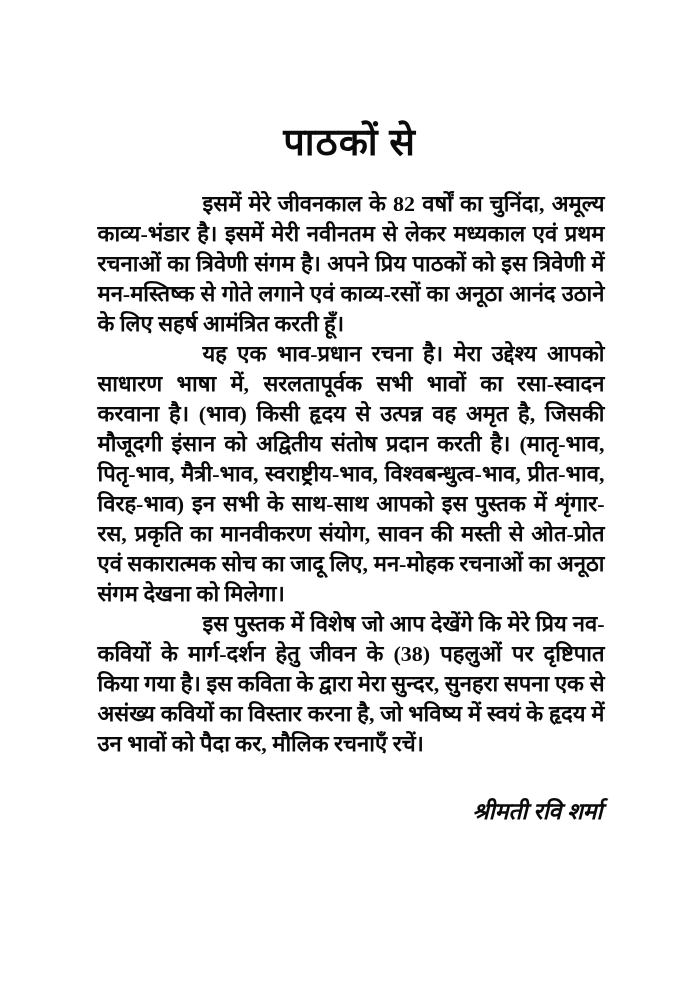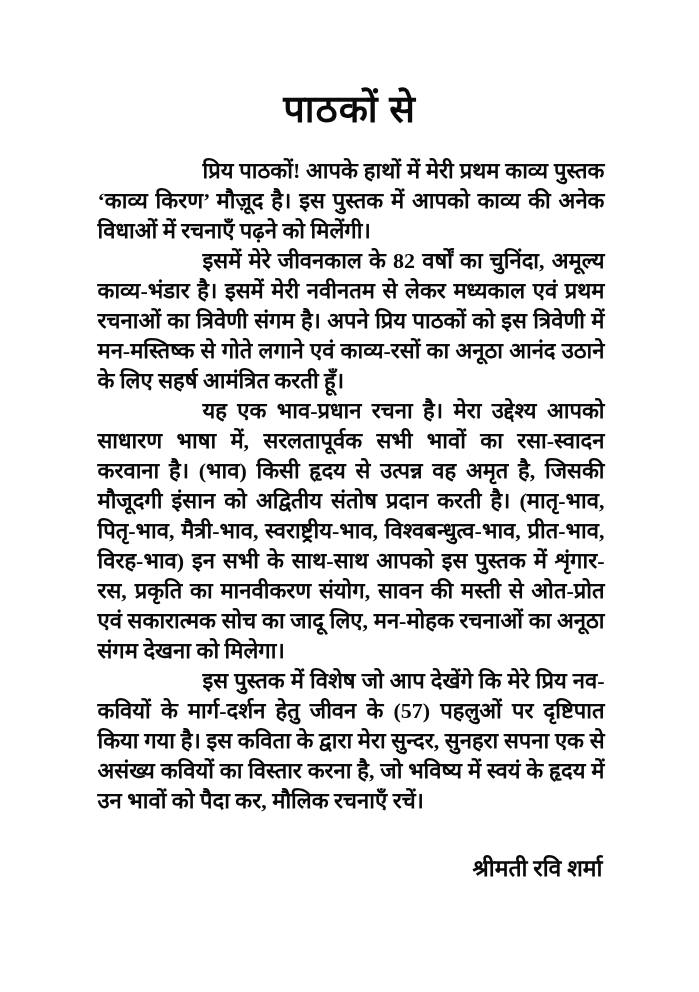--- a/index.html
+++ b/index.html
@@ -10,21 +10,21 @@
   .page {
     position: relative;
     width: 618px;
     height: 992px;
     margin: 0 auto;
     background: #ffffff;
     color: #0a0a0a;
     font-family: "Liberation Serif", "DejaVu Serif", serif;
     overflow: hidden;
     box-sizing: border-box;
-    padding-top: 84px;
+    padding-top: 117px;
   }
   .title {
     margin: 0;
     text-align: center;
     font-size: 38px;
     line-height: 50px;
     font-weight: 700;
     letter-spacing: 1px;
   }
   .body-text {
@@ -38,29 +38,29 @@
     margin: 0;
     text-indent: 105px;
     text-align: justify;
   }
   .signature {
     margin: 38px 56px 0 0;
     text-align: right;
     font-size: 23px;
     line-height: 30px;
     font-weight: 700;
+    font-style: italic;
   }
 </style>
 </head>
 <body>
 
 <div class="page">
   <h1 class="title">पाठकों से</h1>
 
   <div class="body-text">
-    <p class="para">प्रिय पाठकों! आपके हाथों में मेरी प्रथम काव्य पुस्तक ‘काव्य किरण’ मौज़ूद है। इस पुस्तक में आपको काव्य की अनेक विधाओं में रचनाएँ पढ़ने को मिलेंगी।</p>
     <p class="para">इसमें मेरे जीवनकाल के 82 वर्षों का चुनिंदा, अमूल्य काव्य-भंडार है। इसमें मेरी नवीनतम से लेकर मध्यकाल एवं प्रथम रचनाओं का त्रिवेणी संगम है। अपने प्रिय पाठकों को इस त्रिवेणी में मन-मस्तिष्क से गोते लगाने एवं काव्य-रसों का अनूठा आनंद उठाने के लिए सहर्ष आमंत्रित करती हूँ।</p>
     <p class="para">यह एक भाव-प्रधान रचना है। मेरा उद्देश्य आपको साधारण भाषा में, सरलतापूर्वक सभी भावों का रसा-स्वादन करवाना है। (भाव) किसी हृदय से उत्पन्न वह अमृत है, जिसकी मौजूदगी इंसान को अद्वितीय संतोष प्रदान करती है। (मातृ-भाव, पितृ-भाव, मैत्री-भाव, स्वराष्ट्रीय-भाव, विश्वबन्धुत्व-भाव, प्रीत-भाव, विरह-भाव) इन सभी के साथ-साथ आपको इस पुस्तक में शृंगार-रस, प्रकृति का मानवीकरण संयोग, सावन की मस्ती से ओत-प्रोत एवं सकारात्मक सोच का जादू लिए, मन-मोहक रचनाओं का अनूठा संगम देखना को मिलेगा।</p>
-    <p class="para">इस पुस्तक में विशेष जो आप देखेंगे कि मेरे प्रिय नव-कवियों के मार्ग-दर्शन हेतु जीवन के (57) पहलुओं पर दृष्टिपात किया गया है। इस कविता के द्वारा मेरा सुन्दर, सुनहरा सपना एक से असंख्य कवियों का विस्तार करना है, जो भविष्य में स्वयं के हृदय में उन भावों को पैदा कर, मौलिक रचनाएँ रचें।</p>
+    <p class="para">इस पुस्तक में विशेष जो आप देखेंगे कि मेरे प्रिय नव-कवियों के मार्ग-दर्शन हेतु जीवन के (38) पहलुओं पर दृष्टिपात किया गया है। इस कविता के द्वारा मेरा सुन्दर, सुनहरा सपना एक से असंख्य कवियों का विस्तार करना है, जो भविष्य में स्वयं के हृदय में उन भावों को पैदा कर, मौलिक रचनाएँ रचें।</p>
   </div>
 
   <div class="signature">श्रीमती रवि शर्मा</div>
 </div>
 
 </body></html>

